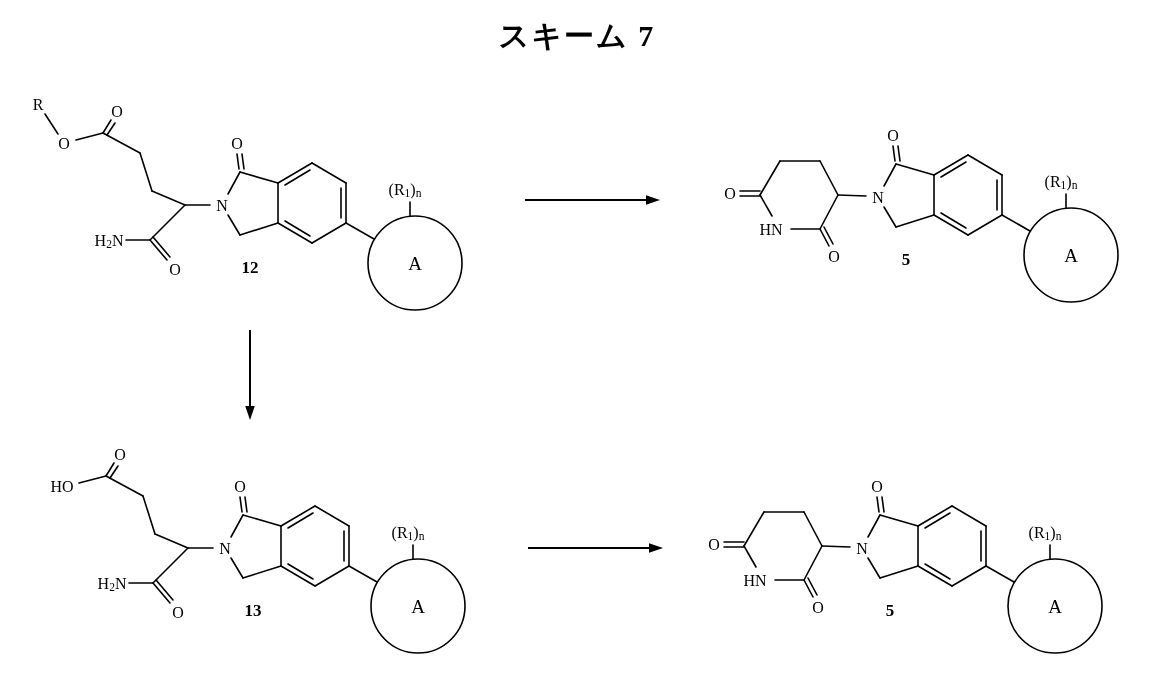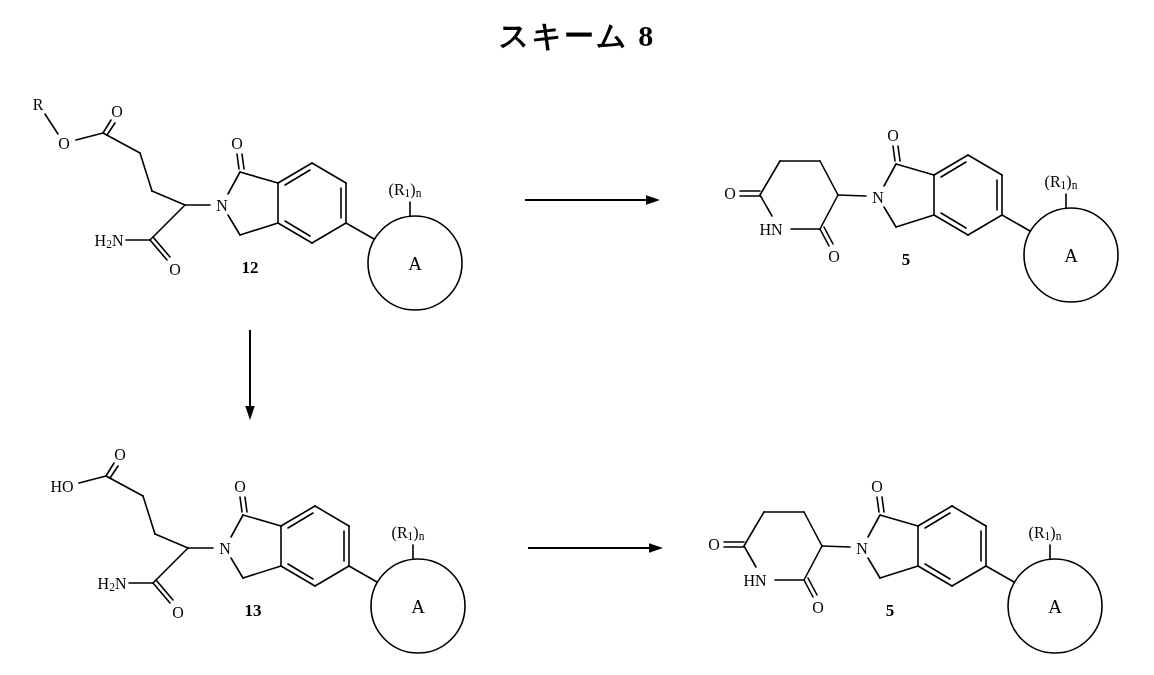--- a/index.html
+++ b/index.html
@@ -49,21 +49,21 @@
   .atom { font-size: 16px; text-anchor: middle; }
   .biglabel { font-size: 19px; text-anchor: middle; }
   .cnum { font-size: 17px; font-weight: bold; text-anchor: middle; }
   .sub { font-size: 11.5px; }
 </style>
 </head>
 <body>
 
 <div id="canvas">
 
-  <div id="scheme-title">スキーム 8</div>
+  <div id="scheme-title">スキーム 7</div>
 
   <svg width="1154" height="675" viewBox="0 0 1154 675">
 
     <defs>
 
       <g id="iso-shape">
         <line class="bond" x1="6" y1="-11" x2="18" y2="-33"></line>
         <line class="bond" x1="18" y1="-33" x2="56" y2="-22"></line>
         <line class="bond" x1="56" y1="-22" x2="56" y2="18"></line>
         <line class="bond" x1="56" y1="18" x2="18" y2="30"></line>

